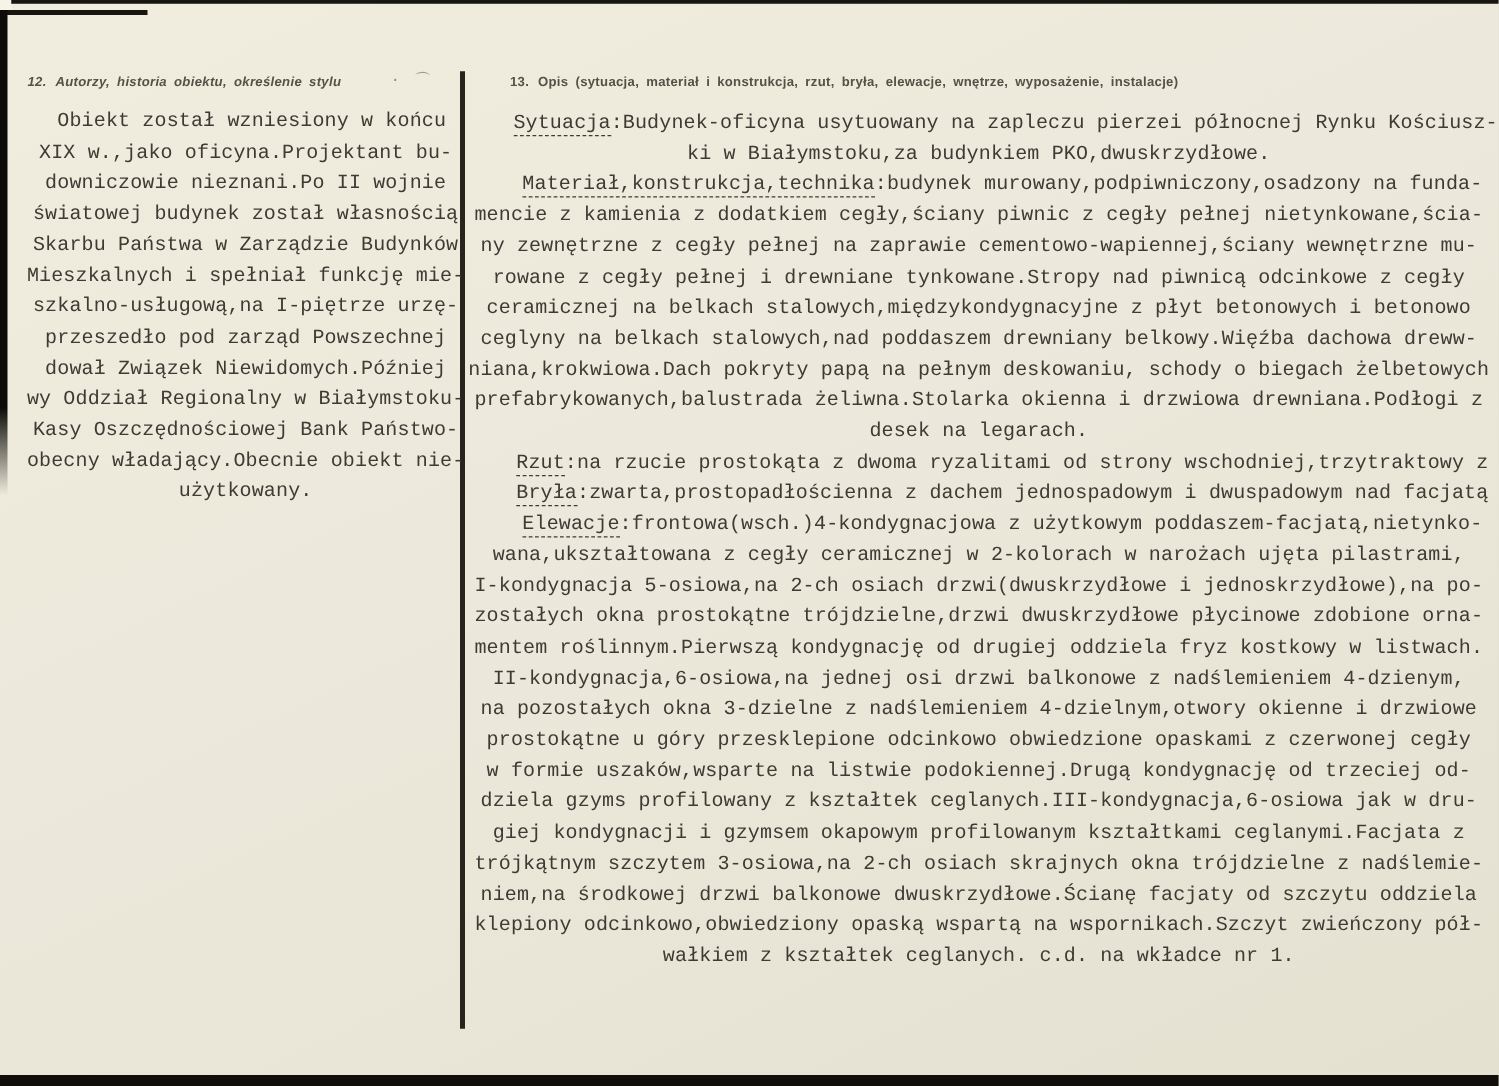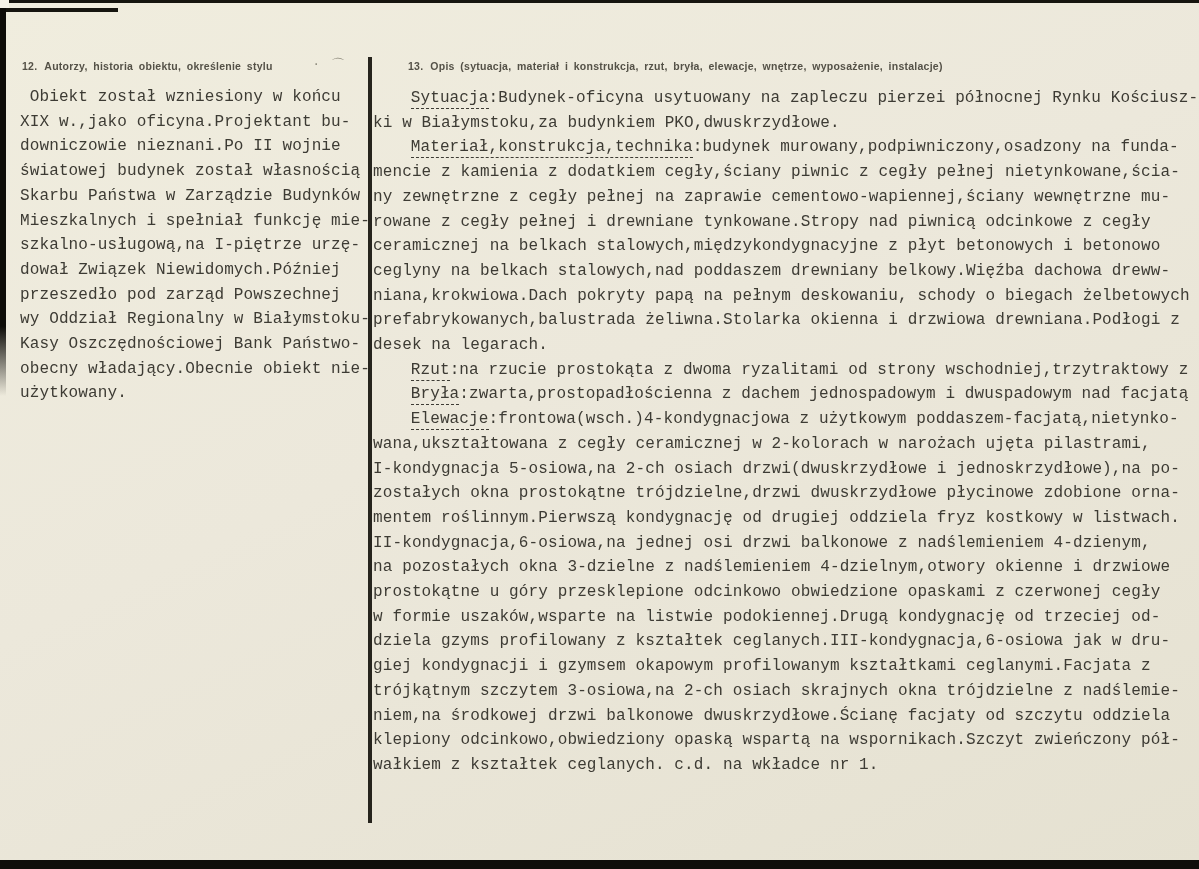--- a/index.html
+++ b/index.html
@@ -23,21 +23,21 @@
   .divider{position:absolute;left:368px;top:57px;width:4px;height:766px;background:#26241d;}
   
   .form-header{
     position:absolute;
     font-family:"Liberation Sans",sans-serif;
     font-size:10.5px;font-weight:bold;color:#545147;
     letter-spacing:0.25px;word-spacing:2.5px;white-space:nowrap;
   }
   .form-header .num{margin-right:7px;}
   
-  .text-block{position:absolute;}
+  .text-block{position:absolute;text-align:center;}
   .tline{
     white-space:pre;
     font-size:16px;line-height:24.7px;
     letter-spacing:0.12px;
   }
   .col-left{left:20px;top:85px;width:353px;}
   .col-right{left:373px;top:86px;width:820px;}
   .ul{border-bottom:1.5px dashed #3d3b34;padding-bottom:1px;margin-left:28px;}
   .pencil{
     position:absolute;left:314px;top:56px;
@@ -52,38 +52,38 @@
 
   <div class="top-edge"></div>
   <div class="corner-notch"></div>
   <div class="corner-h"></div>
   <div class="left-edge"></div>
   <div class="bottom-edge"></div>
   <div class="divider"></div>
 
   <span class="pencil">· ⌒</span>
 
-  <div class="form-header" style="left:22px;top:60px;">
+  <div class="form-header" style="left:22px;top:60px;font-style:italic;">
     <span class="num">12.</span><span>Autorzy, historia obiektu, określenie stylu</span>
   </div>
 
   <div class="form-header" style="left:408px;top:60px;text-align:center;">
     <span class="num">13.</span><span>Opis (sytuacja, materiał i konstrukcja, rzut, bryła, elewacje, wnętrze, wyposażenie, instalacje)</span>
   </div>
 
   <div class="text-block col-left" id="left-lines">
       <div class="tline"> Obiekt został wzniesiony w końcu</div>
       <div class="tline">XIX w.,jako oficyna.Projektant bu-</div>
       <div class="tline">downiczowie nieznani.Po II wojnie</div>
       <div class="tline">światowej budynek został własnością</div>
       <div class="tline">Skarbu Państwa w Zarządzie Budynków</div>
       <div class="tline">Mieszkalnych i spełniał funkcję mie-</div>
       <div class="tline">szkalno-usługową,na I-piętrze urzę-</div>
+      <div class="tline">przeszedło pod zarząd Powszechnej</div>
       <div class="tline">dował Związek Niewidomych.Później</div>
-      <div class="tline">przeszedło pod zarząd Powszechnej</div>
       <div class="tline">wy Oddział Regionalny w Białymstoku-</div>
       <div class="tline">Kasy Oszczędnościowej Bank Państwo-</div>
       <div class="tline">obecny władający.Obecnie obiekt nie-</div>
       <div class="tline">użytkowany.</div>
     </div>
 
   <div class="text-block col-right" id="right-lines">
       <div class="tline"> <span class="ul">Sytuacja</span>:Budynek-oficyna usytuowany na zapleczu pierzei północnej Rynku Kościusz-</div>
       <div class="tline">ki w Białymstoku,za budynkiem PKO,dwuskrzydłowe.</div>
       <div class="tline"> <span class="ul">Materiał,konstrukcja,technika</span>:budynek murowany,podpiwniczony,osadzony na funda-</div>

